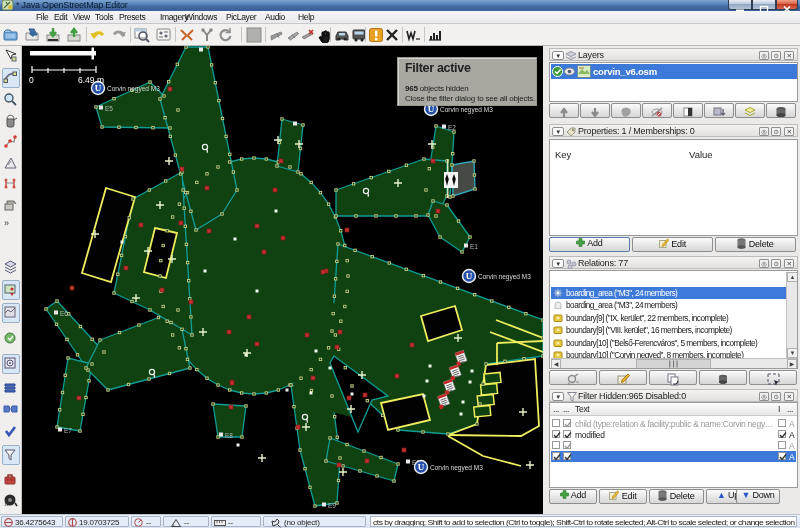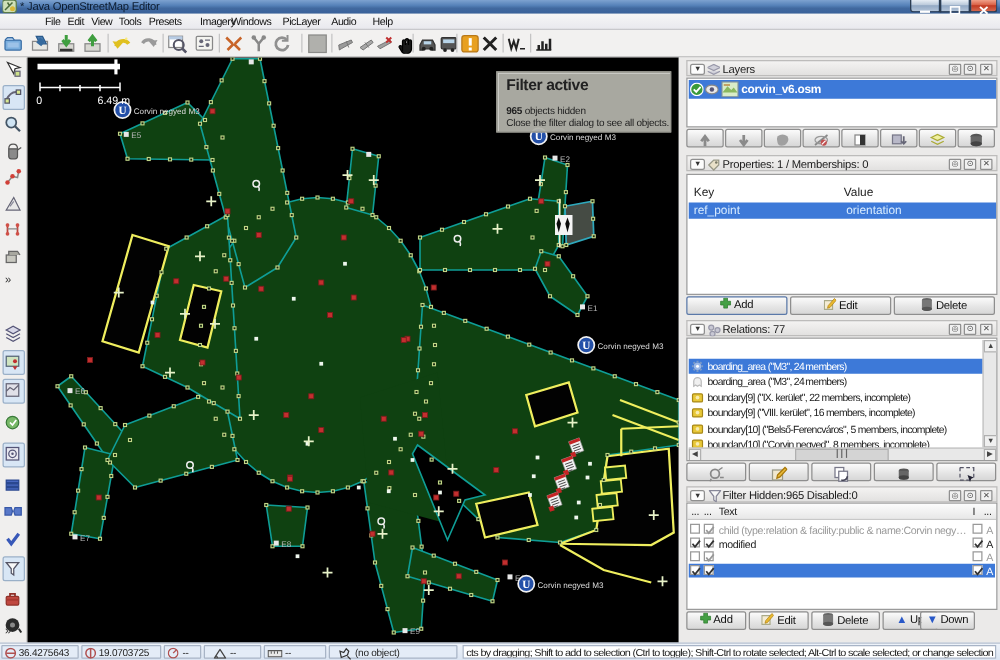--- a/index.html
+++ b/index.html
@@ -802,25 +802,21 @@
     </svg>
     <span class="ttl">Properties: 1 / Memberships: 0</span>
     <div class="hbtns">
       <div class="hbtn" style="left:0;">◎</div>
       <div class="hbtn" style="left:12px;">⊙</div>
       <div class="hbtn" style="left:25px;">✕</div>
     </div>
   </div>
 <div class="wlist" style="top:139px;height:97px;">
     <span class="icon" style="left:5px;top:9px;font-size:9.5px;color:#222;">Key</span>
-    <span class="icon" style="left:125px;top:9px;font-size:9.5px;color:#222;">Value</span>
-    <div class="selrow" style="left:1px;top:22px;width:246px;height:13px;">
-      <span class="icon" style="left:4px;top:1px;font-size:9.5px;color:#d8ecff;">ref_point</span>
-      <span class="icon" style="left:126px;top:1px;font-size:9.5px;color:#d8ecff;">orientation</span>
-    </div>
+    <span class="icon" style="left:139px;top:9px;font-size:9.5px;color:#222;">Value</span>
   </div>
 <div class="btnrow" style="top:237px;height:17px;">
     <div class="jbtn" style="left:0;width:81px;border-color:#5a78a8;"><svg width="9" height="9" viewBox="0 0 9 9" style="vertical-align:-1px;">
         <path d="M3 0.5 h3 v2.5 h2.5 v3 H6 v2.5 H3 V6 H0.5 V3 H3 z" fill="#44a044" stroke="#2c7a2c" stroke-width="0.6"></path>
       </svg> Add</div>
     <div class="jbtn" style="left:83px;width:81px;"><svg width="10" height="10" viewBox="0 0 10 10" style="vertical-align:-1px;">
         <rect x="0.5" y="2.5" width="6.5" height="7" fill="#f4ecd4" stroke="#aa8"></rect>
         <path d="M3.5 6.5 L8.5 0.8 l1.5 1.4 L5 8 l-2 0.6z" fill="#e8b830" stroke="#a87808" stroke-width="0.5"></path>
       </svg> Edit</div>
     <div class="jbtn" style="left:166px;width:81px;"><svg width="9" height="11" viewBox="0 0 9 11" style="vertical-align:-2px;">

